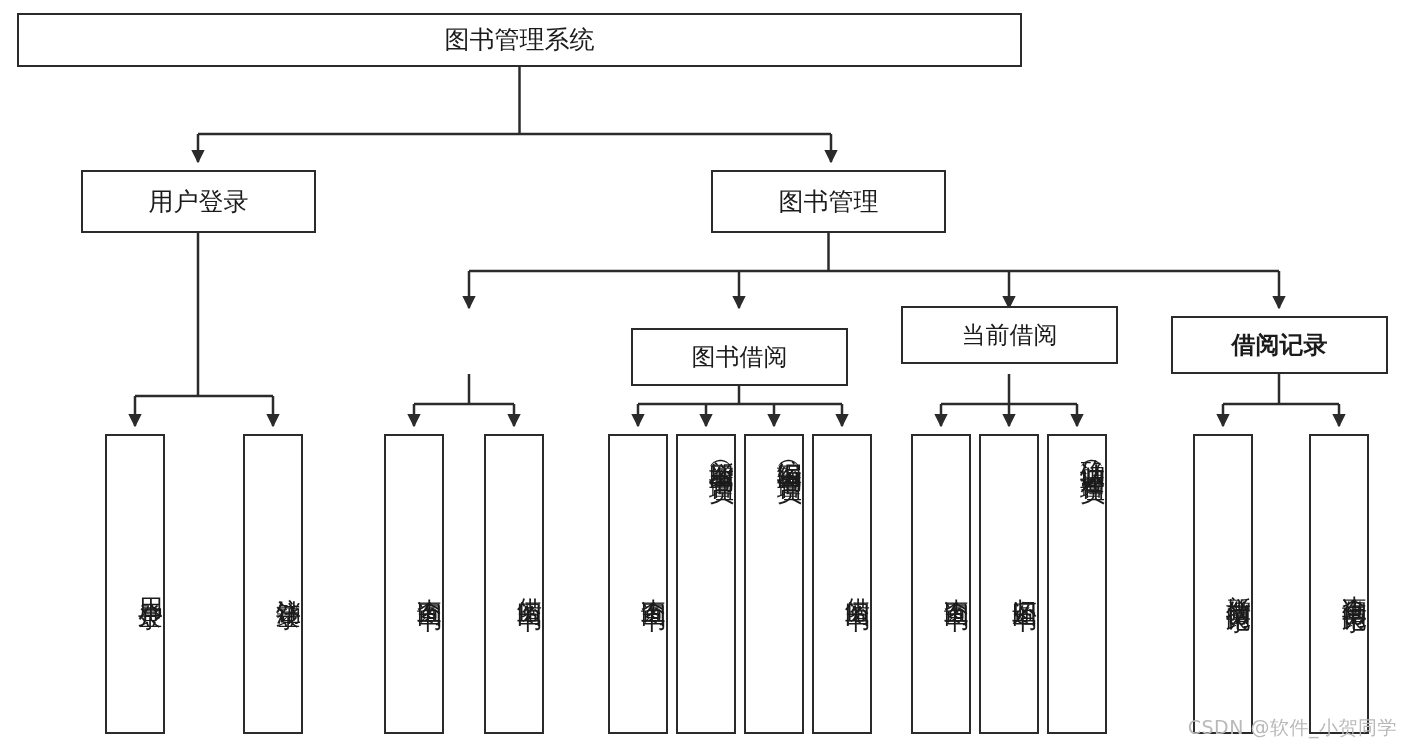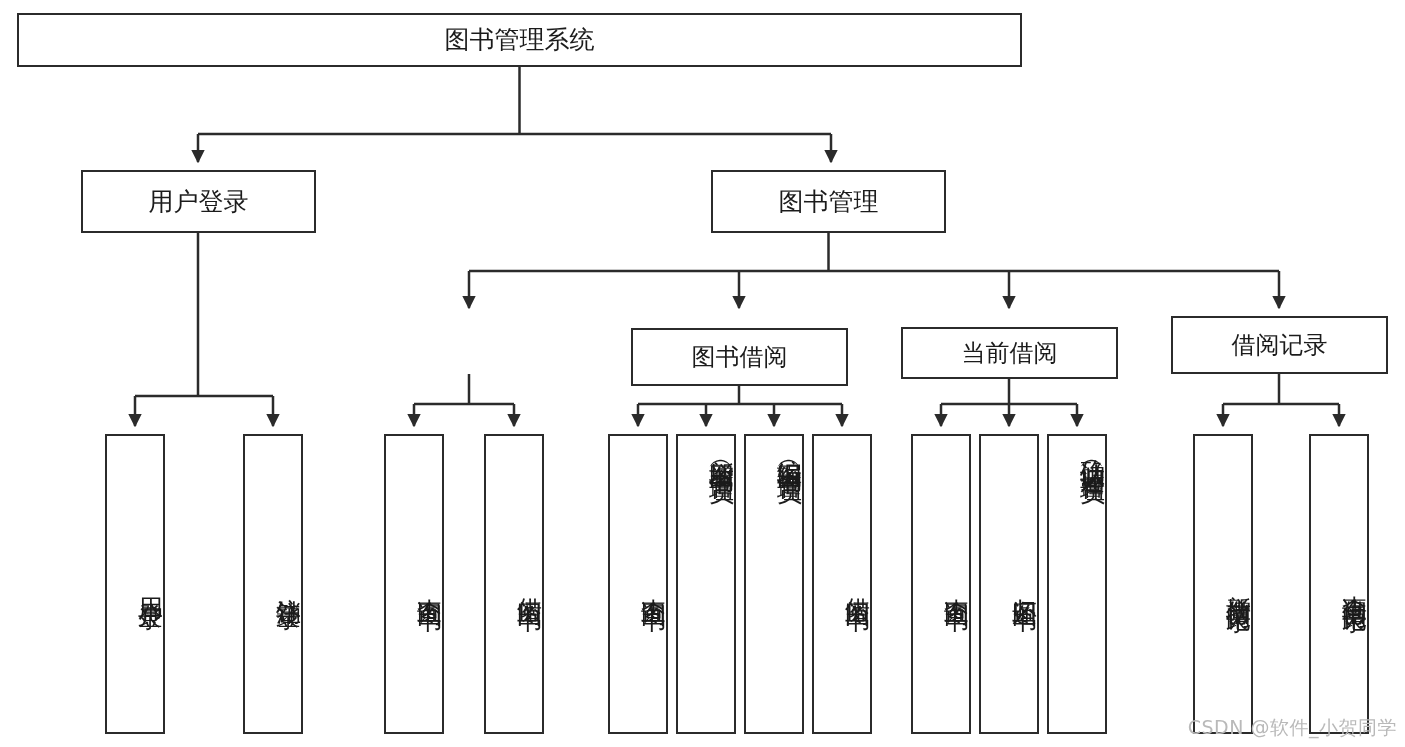--- a/index.html
+++ b/index.html
@@ -138,24 +138,24 @@
   <div class="node-box lvl1" style="left:81px; top:170px; width:235px; height:63px;">
     <span class="node-label">用户登录</span>
   </div>
   <div class="node-box lvl1" style="left:711px; top:170px; width:235px; height:63px;">
     <span class="node-label">图书管理</span>
   </div>
 
   <div class="node-box lvl2" style="left:631px; top:328px; width:217px; height:58px;">
     <span class="node-label">图书借阅</span>
   </div>
-  <div class="node-box lvl2" style="left:901px; top:327px; width:217px; height:52px;">
+  <div class="node-box lvl2" style="left:901px; top:306px; width:217px; height:58px;">
     <span class="node-label">当前借阅</span>
   </div>
-  <div class="node-box lvl2" style="left:1171px; top:316px; width:217px; height:58px;">
+  <div class="node-box lvl2" style="left:1171px; top:316px; width:217px; height:58px;font-weight:bold;">
     <span class="node-label">借阅记录</span>
   </div>
 
   <div class="node-box leaf center-v" style="left:105px; top:434px; width:60px; height:300px;">
     <span class="node-label">用户登录</span>
   </div>
   <div class="node-box leaf center-v" style="left:243px; top:434px; width:60px; height:300px;">
     <span class="node-label">注销登录</span>
   </div>
 

